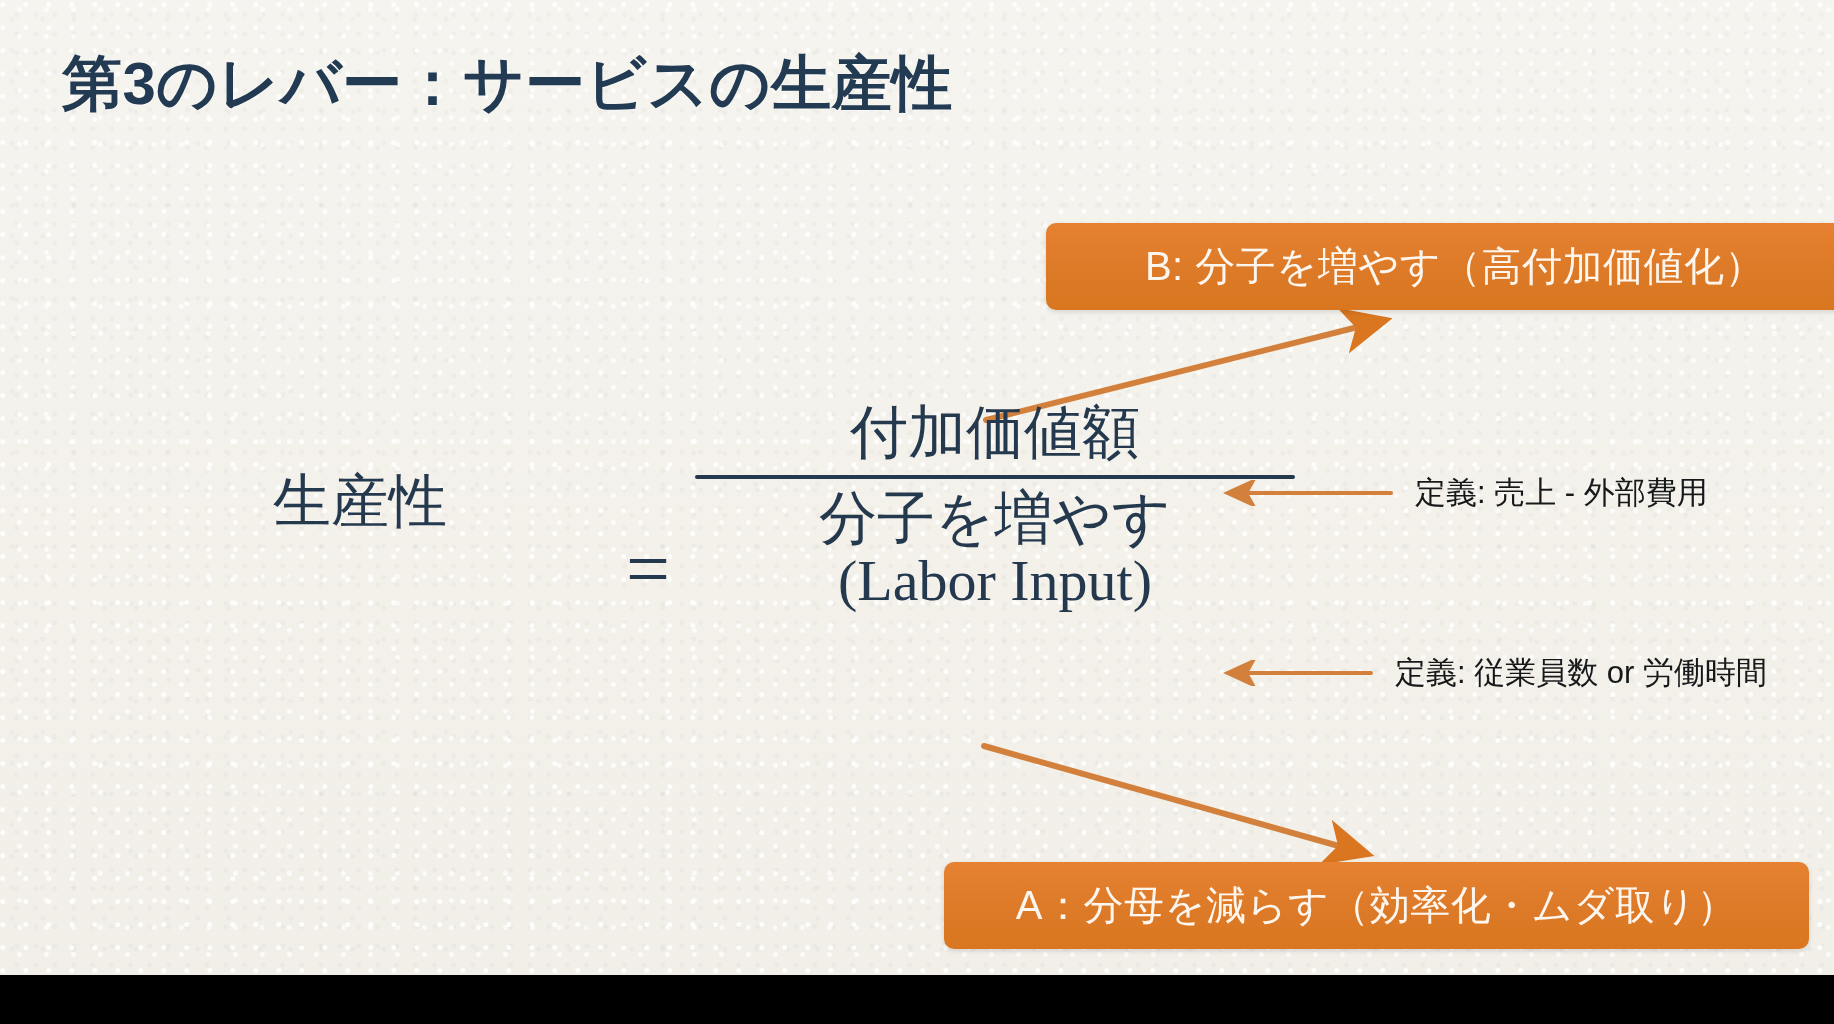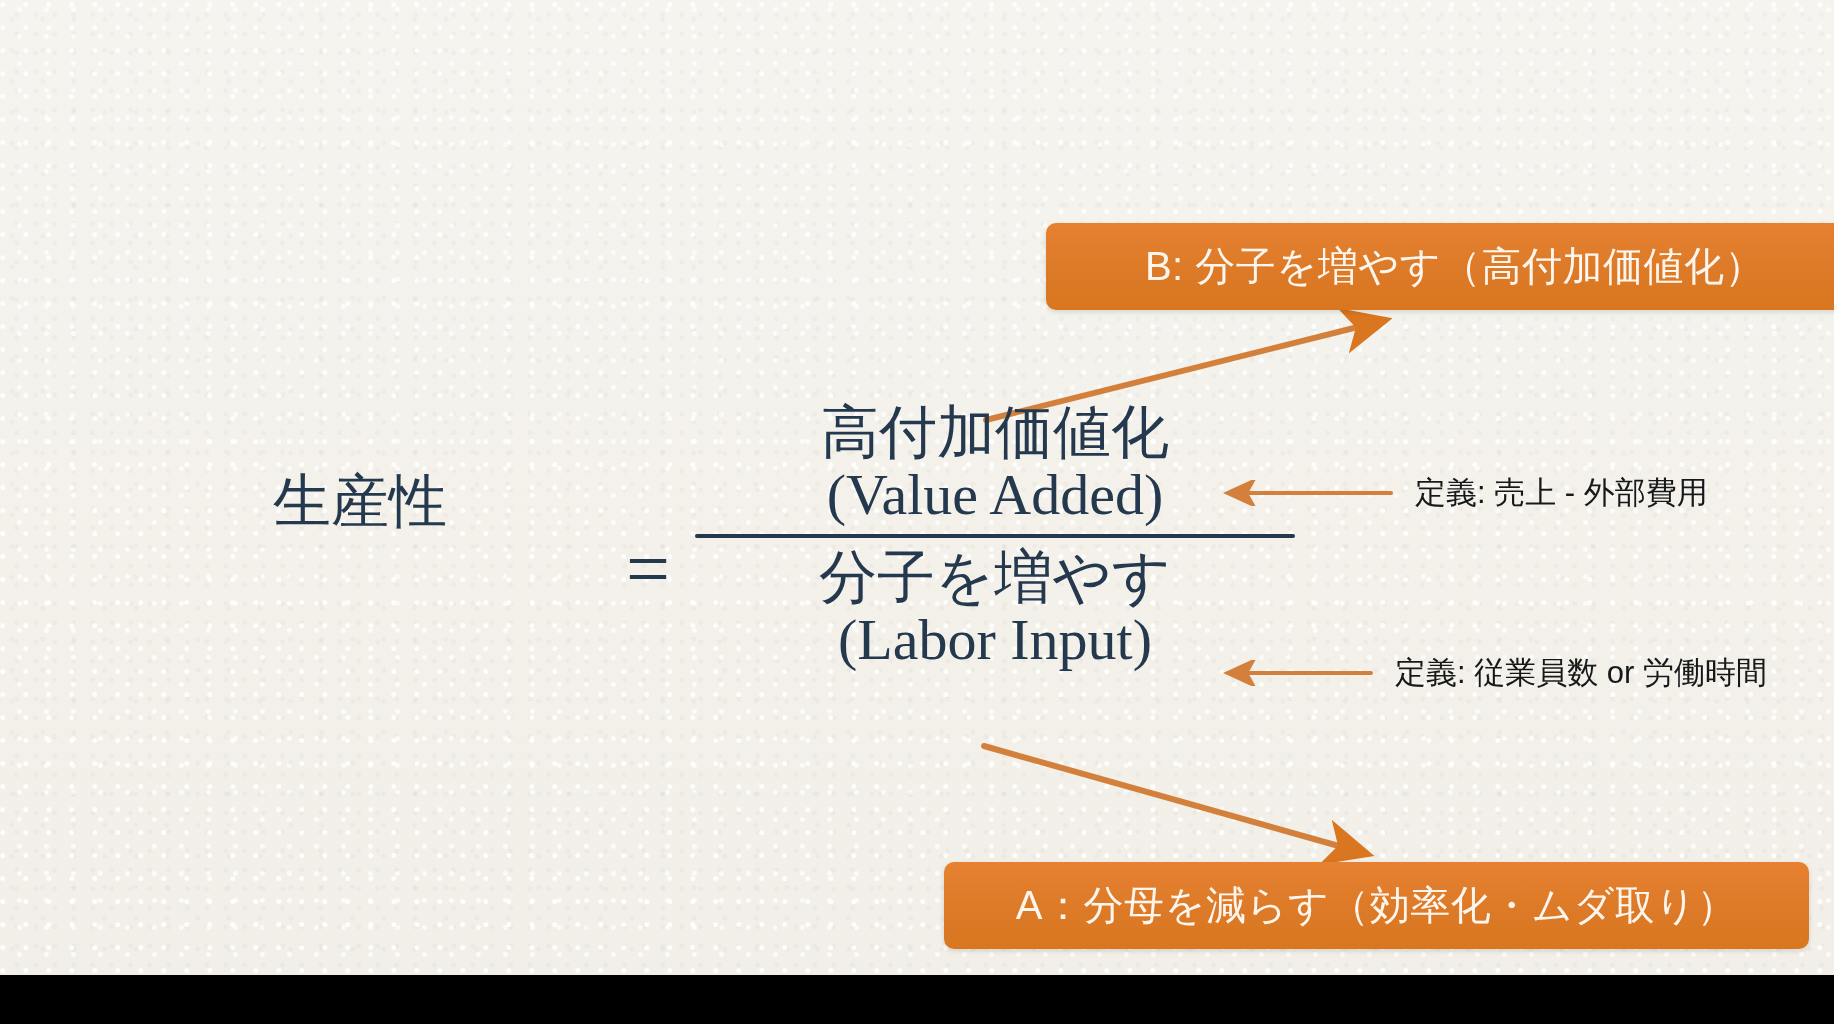--- a/index.html
+++ b/index.html
@@ -168,20 +168,21 @@
     pointer-events: none;
   }
 </style>
 </head>
 <body>
 
 <div id="slide">
 
   <div id="canvas"></div>
 
+  <div id="title">第3のレバー：サービスの生産性</div>
 
   <svg id="arrows" viewBox="0 0 1834 975" width="1834" height="975">
     <defs>
       <marker id="ah-up" markerWidth="9" markerHeight="9" refX="6" refY="4.5" orient="auto" markerUnits="strokeWidth">
         <path d="M0,0.6 L8.5,4.5 L0,8.4 L2.2,4.5 Z" fill="#d9761f"></path>
       </marker>
       <marker id="ah-down" markerWidth="9" markerHeight="9" refX="6" refY="4.5" orient="auto" markerUnits="strokeWidth">
         <path d="M0,0.6 L8.5,4.5 L0,8.4 L2.2,4.5 Z" fill="#d9761f"></path>
       </marker>
     </defs>
@@ -198,22 +199,21 @@
   </div>
 
   <div id="lhs">
     <div class="jp-line">生産性</div>
   </div>
 
   <div id="equals">=</div>
 
   <div id="fraction">
     <div id="numerator">
-      <div class="jp-line">高付加価値化</div>
-      <div class="en-line">(Value Added)</div>
+      <div class="jp-line">付加価値額</div>
     </div>
     <div id="frac-bar"></div>
     <div id="denominator">
       <div class="jp-line">分子を増やす</div>
       <div class="en-line">(Labor Input)</div>
     </div>
   </div>
 
   <div class="annot" id="annot-li">
     <svg class="annot-arrow" width="150" height="26" viewBox="0 0 150 26">

